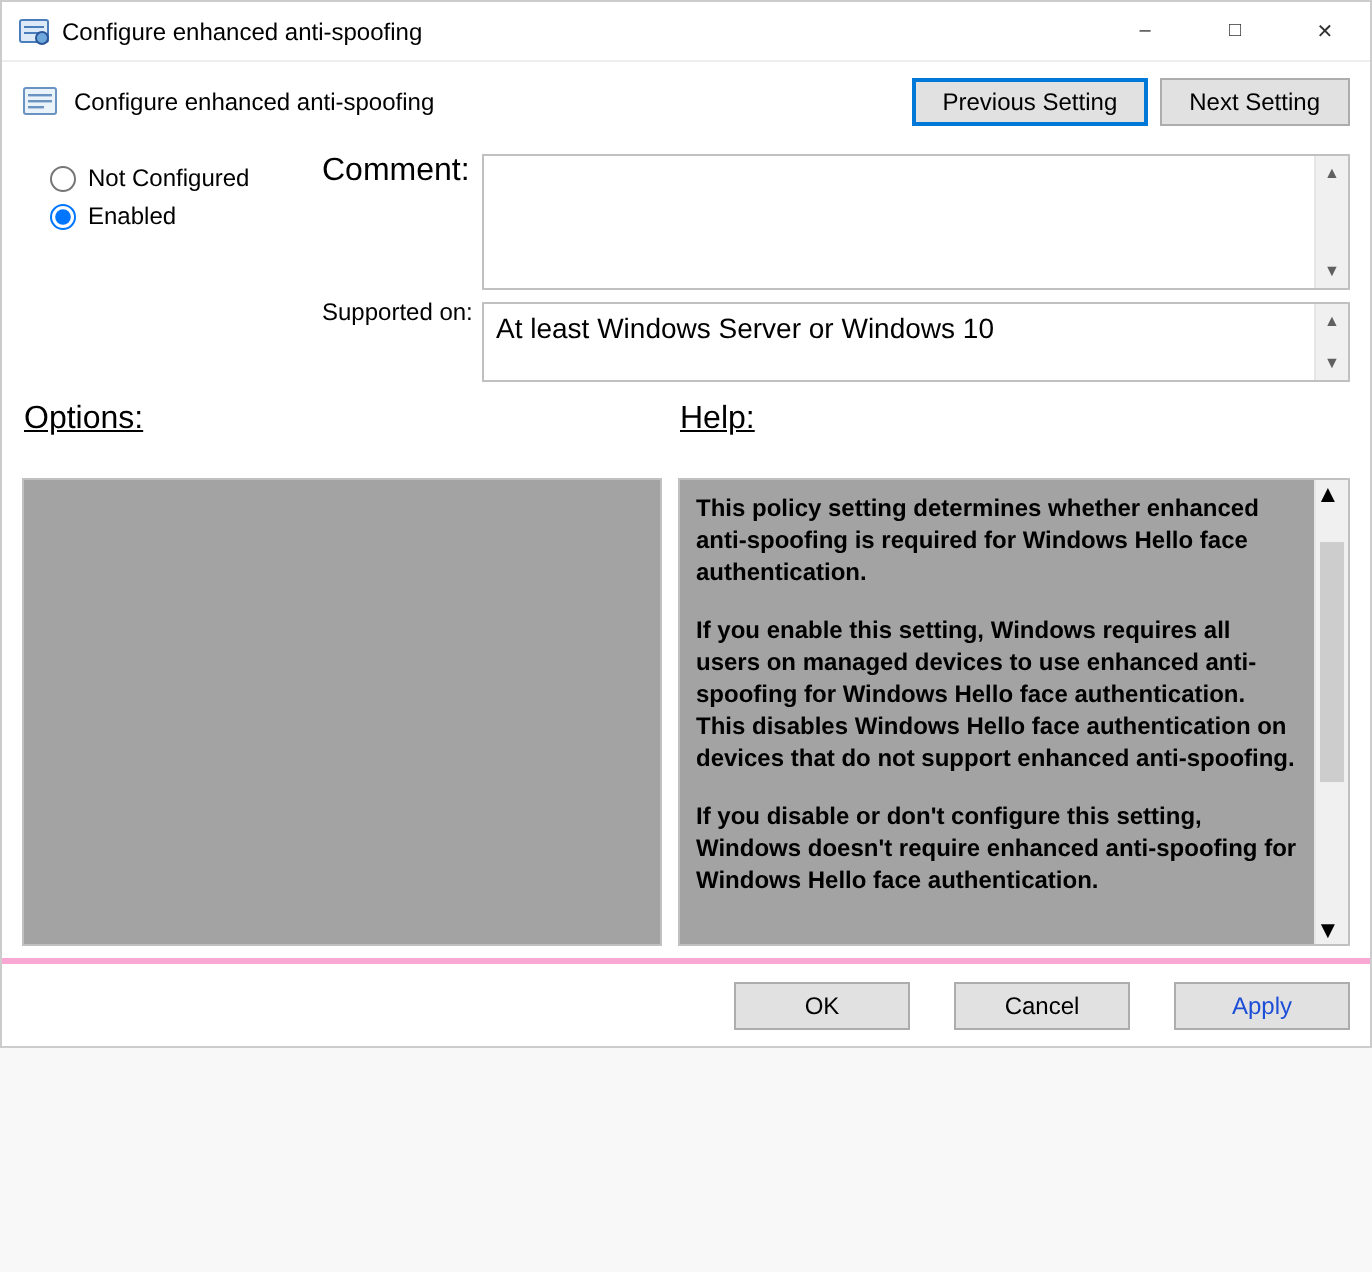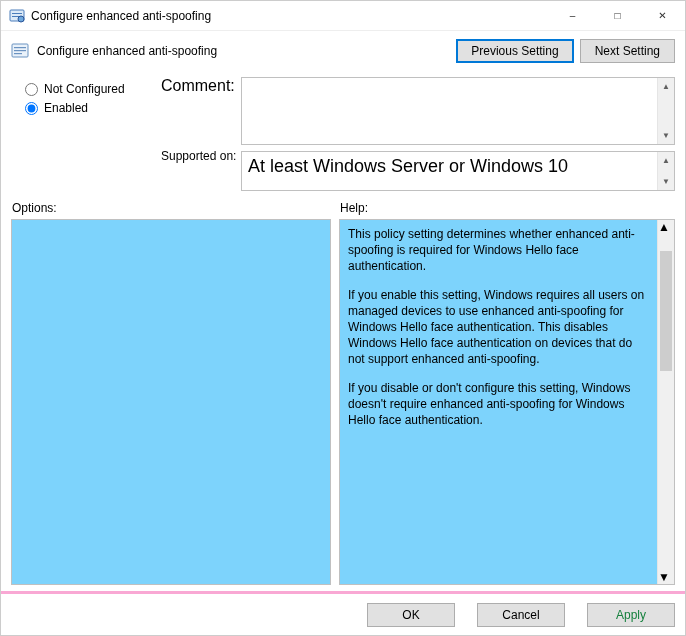--- a/index.html
+++ b/index.html
@@ -5,21 +5,21 @@
   * { box-sizing: border-box; }
   body {
     margin: 0;
     font-family: "Segoe UI", Tahoma, sans-serif;
     font-size: 12px;
     background: #f8f8f8;
     color: #000;
   }
   .window {
     width: 686px;
-    height: 636px;
+    height: 524px;
     background: #fff;
     border: 1px solid #ccc;
     display: flex;
     flex-direction: column;
     box-shadow: 0 4px 10px rgba(0,0,0,0.2);
   }
   .titlebar {
     height: 30px;
     display: flex;
     align-items: center;
@@ -37,51 +37,51 @@
   .header {
     display: flex; align-items: center; padding: 8px 10px 14px 10px;
   }
   .header .hicon { width: 18px; height: 18px; margin-right: 8px; }
   .header .htitle { flex: 1; font-size: 12px; }
   .btn {
     background: #e1e1e1; border: 1px solid #adadad; padding: 4px 14px; font-size: 12px;
     min-width: 88px; text-align: center; margin-left: 6px;
   }
   .btn.focused { border: 2px solid #0078d7; padding: 3px 13px; }
-  .btn.disabled { color: #15803d; }
+  .btn.disabled { color: #1d4ed8; }
   .radios { padding: 0 10px 0 14px; width: 150px; }
   .radio-row { display: flex; align-items: center; margin: 5px 0; font-size: 12px; }
   .radio-row input { margin: 0 6px 0 0; }
   .mid {
     display: flex; padding: 0 10px 10px 10px;
   }
   .fields-col { flex: 1; display: flex; flex-direction: column; }
   .lbl { font-size: 16px; margin-bottom: 54px; }
   .lbl2 { font-size: 12px; }
   .txtbox {
     border: 1px solid #c0c0c0; background: #fff; position: relative;
     display: flex;
   }
-  .txtbox .content { flex: 1; padding: 4px 6px; font-size: 18px; overflow: hidden;}
+  .txtbox .content { flex: 1; padding: 4px 6px; font-size: 14px; overflow: hidden;}
   .txtbox .scroll {
     width: 17px; border-left: 1px solid #e5e5e5; display: flex; flex-direction: column; justify-content: space-between;
     background: #f0f0f0;
   }
   .scroll .arr { height: 17px; display:flex; align-items:center; justify-content:center; color:#606060; font-size:8px;}
   .comment-box { height: 68px; margin-bottom: 6px; }
   .supported-box { height: 40px; }
   .sections {
     display: flex; padding: 0 10px 4px 10px; gap: 8px;
   }
-  .section-label { font-size: 12px; margin-bottom: 0; padding-left:1px;}
+  .section-label { font-size: 16px; margin-bottom: 16px; padding-left:1px;text-decoration:underline;}
   .options-col { width: 320px; display:flex; flex-direction:column;}
   .help-col { flex: 1; display:flex; flex-direction:column;}
   .panels { display:flex; padding: 0 10px 6px 10px; gap:8px; flex:1; min-height:0;}
   .panel {
-    border: 1px solid #c0c0c0; background:#7dd3fc; flex:1; min-height:0;
+    border: 1px solid #c0c0c0; background:#a3a3a3; flex:1; min-height:0;font-weight:bold;
   }
   .options-panel { width: 320px; flex:none; }
   .help-panel { flex:1; display:flex; }
   .help-text { flex:1; padding:6px 8px; font-size:12px; line-height:1.35; overflow:auto;}
   .help-text p { margin:0 0 12px 0; }
   .help-scroll { width:17px; background:#f0f0f0; border-left:1px solid #e5e5e5; display:flex; flex-direction:column;}
   .help-scroll .thumb { background:#cdcdcd; margin:17px 2px 0 2px; height:120px; border-radius:0;}
   .footer {
     height: 44px; border-top: 3px solid #f9a8d4; display:flex; align-items:center; justify-content:flex-end;
     padding: 0 10px; gap:16px;

